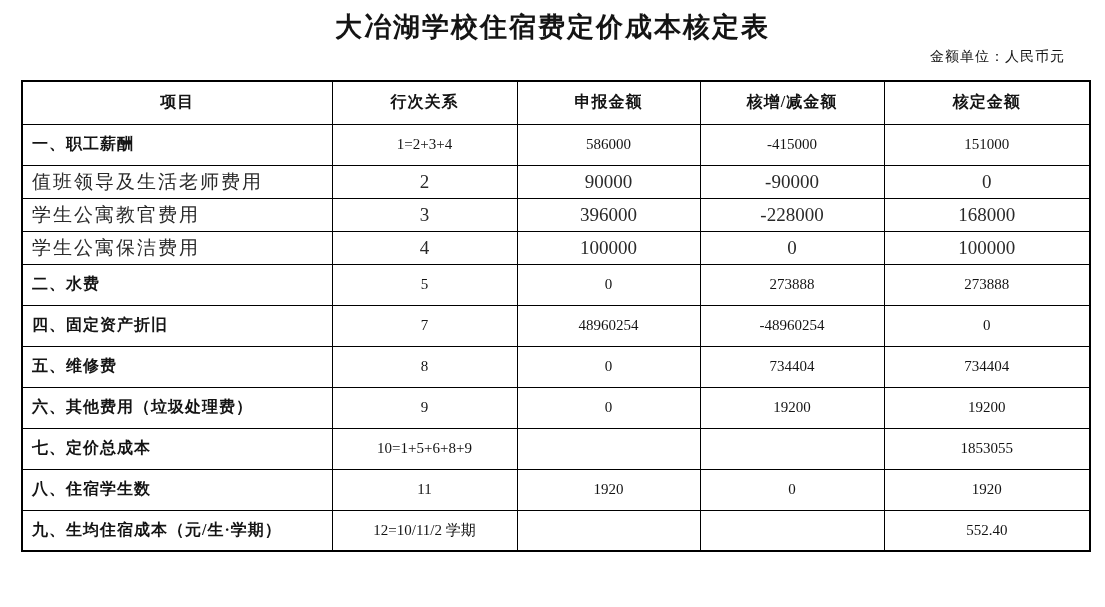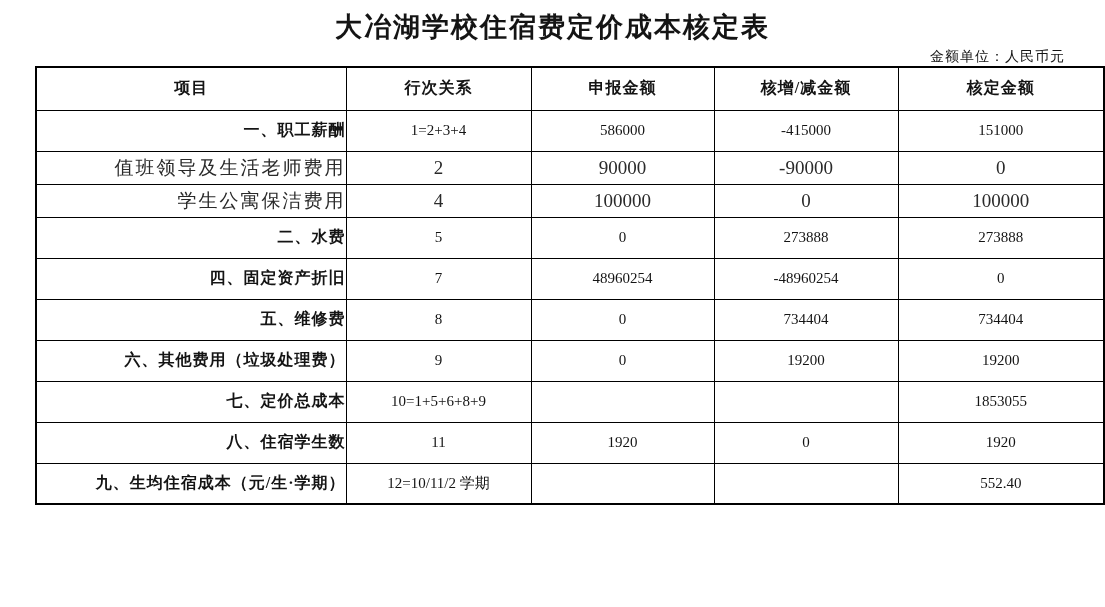--- a/index.html
+++ b/index.html
@@ -18,28 +18,28 @@
     letter-spacing: 2px;
     padding-top: 9px;
     white-space: nowrap;
   }
 
   .unit-note {
     text-align: right;
     font-size: 14px;
     padding-right: 40px;
     margin-top: 3px;
-    margin-bottom: 0;
+    margin-bottom: 14px;
     letter-spacing: 1px;
   }
 
   table.cost-table {
     border-collapse: collapse;
     table-layout: fixed;
-    margin-left: 35px;
+    margin-left: 21px;
     width: 1068px;
     border: 2px solid #000;
     font-family: Liberation Serif, serif;
   }
   .cost-table td, .cost-table th {
     border: 1px solid #000;
     text-align: center;
     vertical-align: middle;
     font-size: 15px;
     overflow: hidden;
@@ -51,21 +51,21 @@
   .cost-table col.c4 { width: 184px; }
   .cost-table col.c5 { width: 206px; }
 
   tr.r-head    { height: 43px; }
   tr.r-head th { font-size: 16px; font-weight: bold; letter-spacing: 1px; }
 
   tr.r-main { height: 41px; }
   tr.r-sub  { height: 33px; }
 
   .cost-table td.c-item {
-    text-align: right;
+    text-align: left;
     padding-left: 9px;
   }
   tr.r-main td.c-item {
     font-weight: bold;
     font-size: 16px;
     letter-spacing: 1px;
   }
   tr.r-sub td { font-size: 19px; color: #2a2a2a; }
   tr.r-sub td.c-item { font-weight: normal; letter-spacing: 2px; }
 </style>
@@ -102,20 +102,27 @@
         <td>586000</td>
         <td>-415000</td>
         <td>151000</td>
       </tr>
       <tr class="r-sub">
         <td class="c-item">值班领导及生活老师费用</td>
         <td>2</td>
         <td>90000</td>
         <td>-90000</td>
         <td>0</td>
+      </tr>
+      <tr class="r-sub">
+        <td class="c-item">学生公寓教官费用</td>
+        <td>3</td>
+        <td>396000</td>
+        <td>-228000</td>
+        <td>168000</td>
       </tr>
       <tr class="r-sub">
         <td class="c-item">学生公寓保洁费用</td>
         <td>4</td>
         <td>100000</td>
         <td>0</td>
         <td>100000</td>
       </tr>
       <tr class="r-main">
         <td class="c-item">二、水费</td>

